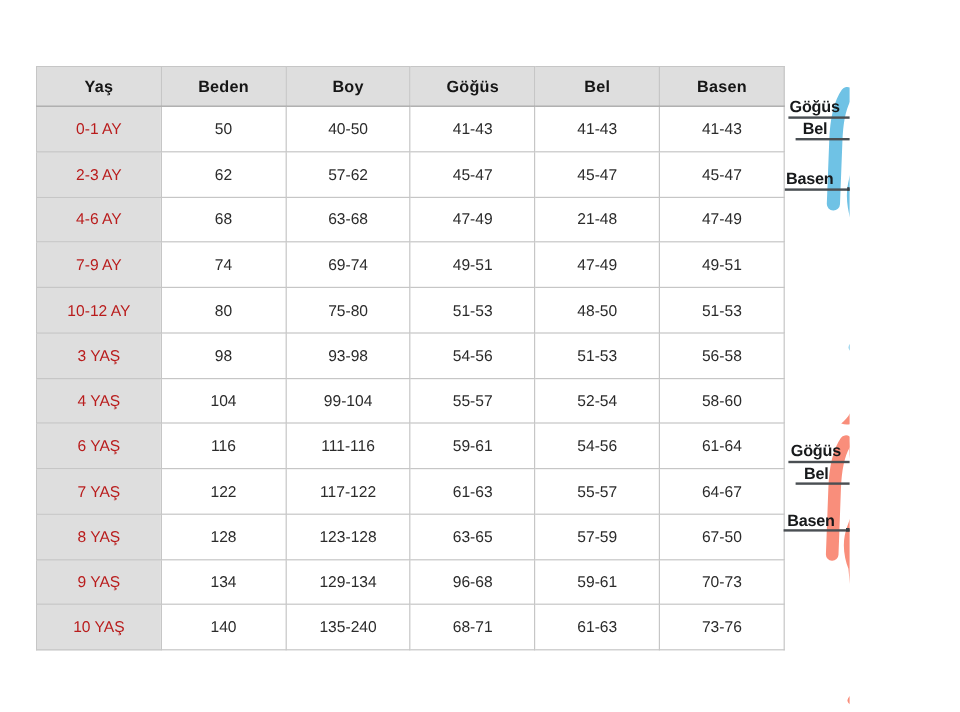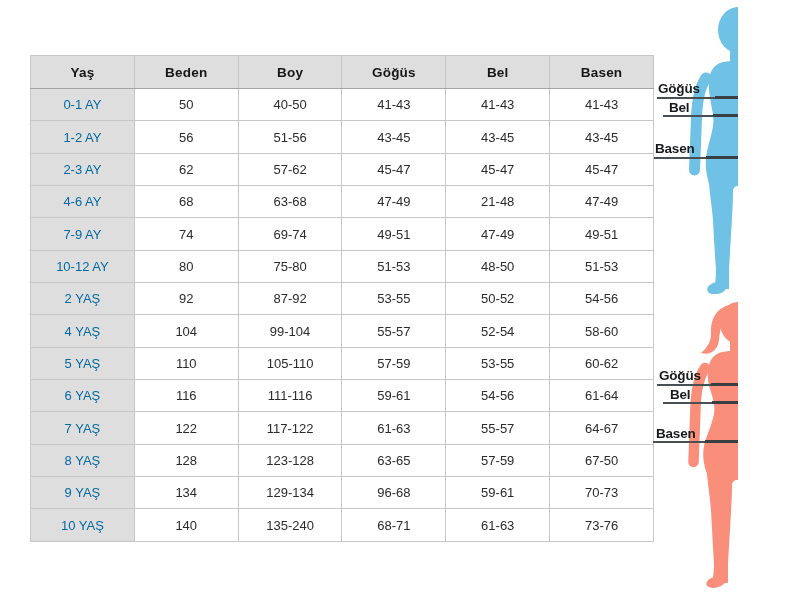--- a/index.html
+++ b/index.html
@@ -1,26 +1,26 @@
 <!DOCTYPE html>
 <html><head>
 <meta charset="utf-8">
 <style>
   html,body{margin:0;padding:0;}
   body{font-family:"Liberation Sans", sans-serif; background:#ffffff;}
-  .stage{position:relative;width:708px;height:593px;background:#ffffff;overflow:hidden;padding-left:30px;}
+  .stage{position:relative;width:708px;height:593px;background:#ffffff;overflow:hidden;}
 
   
   .table-wrap{position:absolute;left:30px;top:55px;width:624px;height:487px;}
   table{width:100%;height:100%;border-collapse:collapse;table-layout:fixed;
         border:1px solid #a3a3a3;}
   th,td{border:1px solid #c6c6c6;text-align:center;vertical-align:middle;padding:0;}
   thead th{background:#dedede;font-weight:700;font-size:13.5px;color:#161616;
            height:32px;border-bottom:1px solid #a3a3a3;letter-spacing:0.2px;}
-  tbody th{background:#dedede;font-weight:400;font-size:13px;color:#0369a1;}
+  tbody th{background:#dedede;font-weight:400;font-size:13px;color:#b91c1c;}
   tbody td{background:#ffffff;font-size:13px;color:#2b2b2b;}
 
   
   .mlabel{position:absolute;font-weight:700;font-size:13.5px;color:#17191b;
           letter-spacing:-0.2px;line-height:14px;}
   .mline{position:absolute;height:1.5px;background:#4a4f53;}
   .mline.thick{height:3px;background:#3a3f43;}
 
   svg{position:absolute;}
 </style>
@@ -44,28 +44,20 @@
       <tbody id="tbody">
           <tr>
             <th>0-1 AY</th>
             <td>50</td>
             <td>40-50</td>
             <td>41-43</td>
             <td>41-43</td>
             <td>41-43</td>
           </tr>
           <tr>
-            <th>1-2 AY</th>
-            <td>56</td>
-            <td>51-56</td>
-            <td>43-45</td>
-            <td>43-45</td>
-            <td>43-45</td>
-          </tr>
-          <tr>
             <th>2-3 AY</th>
             <td>62</td>
             <td>57-62</td>
             <td>45-47</td>
             <td>45-47</td>
             <td>45-47</td>
           </tr>
           <tr>
             <th>4-6 AY</th>
             <td>68</td>
@@ -84,42 +76,34 @@
           </tr>
           <tr>
             <th>10-12 AY</th>
             <td>80</td>
             <td>75-80</td>
             <td>51-53</td>
             <td>48-50</td>
             <td>51-53</td>
           </tr>
           <tr>
-            <th>2 YAŞ</th>
-            <td>92</td>
-            <td>87-92</td>
-            <td>53-55</td>
-            <td>50-52</td>
+            <th>3 YAŞ</th>
+            <td>98</td>
+            <td>93-98</td>
             <td>54-56</td>
+            <td>51-53</td>
+            <td>56-58</td>
           </tr>
           <tr>
             <th>4 YAŞ</th>
             <td>104</td>
             <td>99-104</td>
             <td>55-57</td>
             <td>52-54</td>
             <td>58-60</td>
-          </tr>
-          <tr>
-            <th>5 YAŞ</th>
-            <td>110</td>
-            <td>105-110</td>
-            <td>57-59</td>
-            <td>53-55</td>
-            <td>60-62</td>
           </tr>
           <tr>
             <th>6 YAŞ</th>
             <td>116</td>
             <td>111-116</td>
             <td>59-61</td>
             <td>54-56</td>
             <td>61-64</td>
           </tr>
           <tr>

